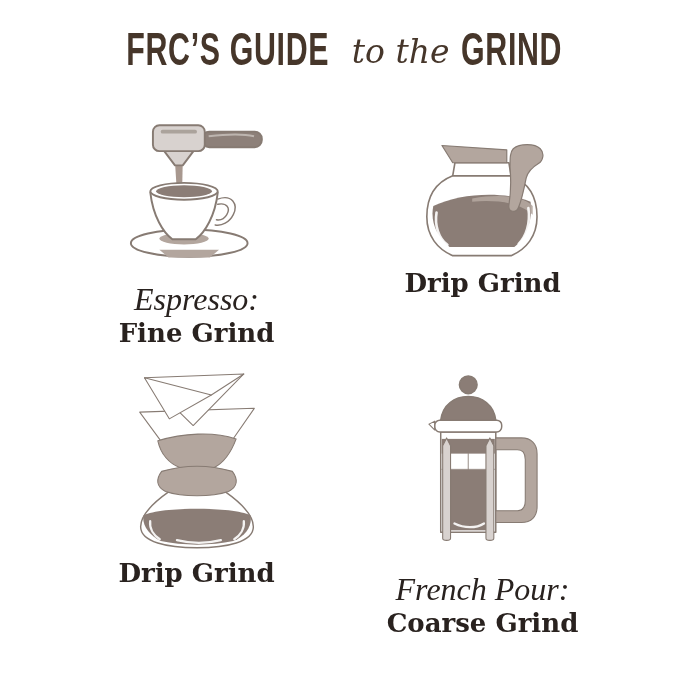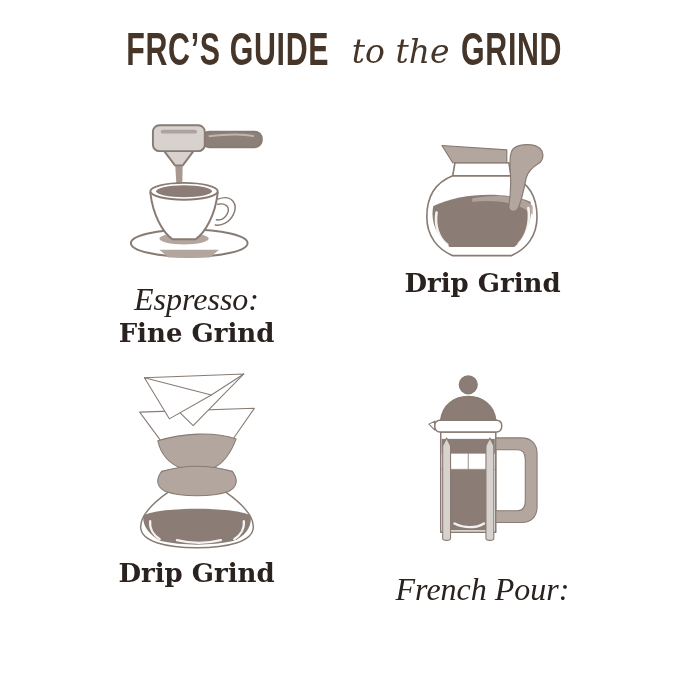--- a/index.html
+++ b/index.html
@@ -123,17 +123,18 @@
           <path d="M24,74 L28,66 L32,74 L32,168 C32,171 24,171 24,168 Z" class="f-pale s-thin"></path>
           <path d="M68,74 L72,66 L76,74 L76,168 C76,171 68,171 68,168 Z" class="f-pale s-thin"></path>
           <path d="M10,52 L16,49 L16,58 Z" class="f-white s-thin"></path>
           <rect x="16" y="48" width="68" height="12" rx="5" class="f-white s-out"></rect>
           <path d="M22,48 C24,32 36,24 50,24 C64,24 76,32 78,48 Z" class="f-coffee s-out"></path>
           <circle cx="50" cy="12" r="9" class="f-coffee s-out"></circle>
         </svg>
       </div>
       <div class="label-block">
         <div class="method">French Pour:</div>
+        <div class="grind">Coarse Grind</div>
       </div>
     </div>
 
   </div>
 </div>
 
 </body></html>

